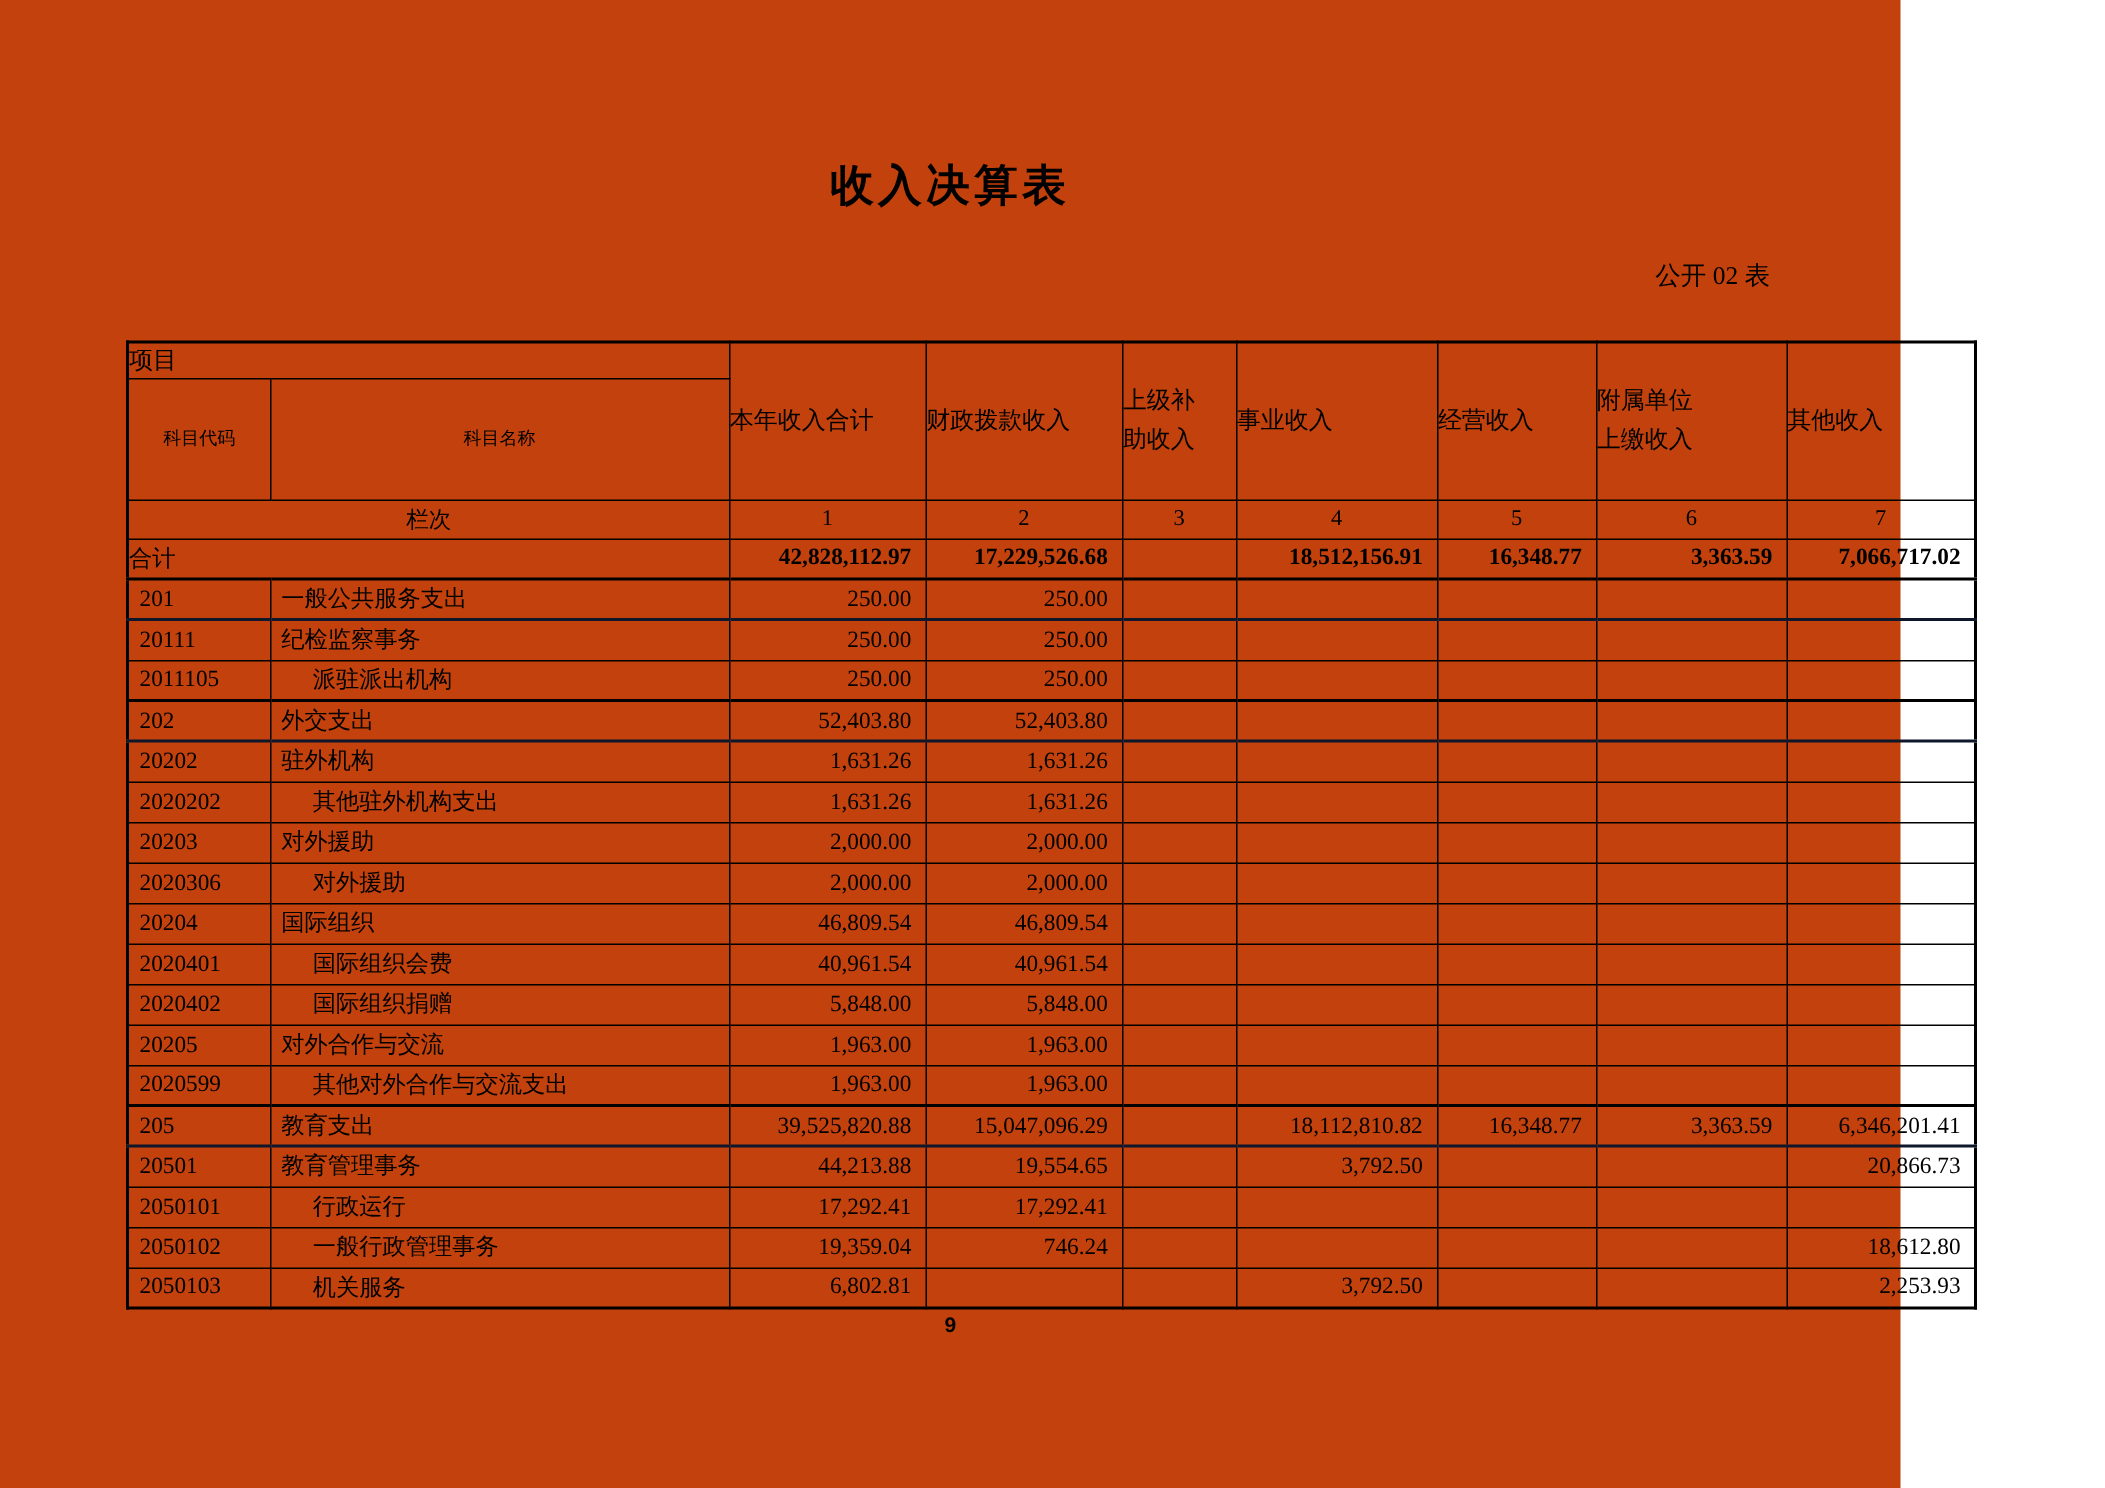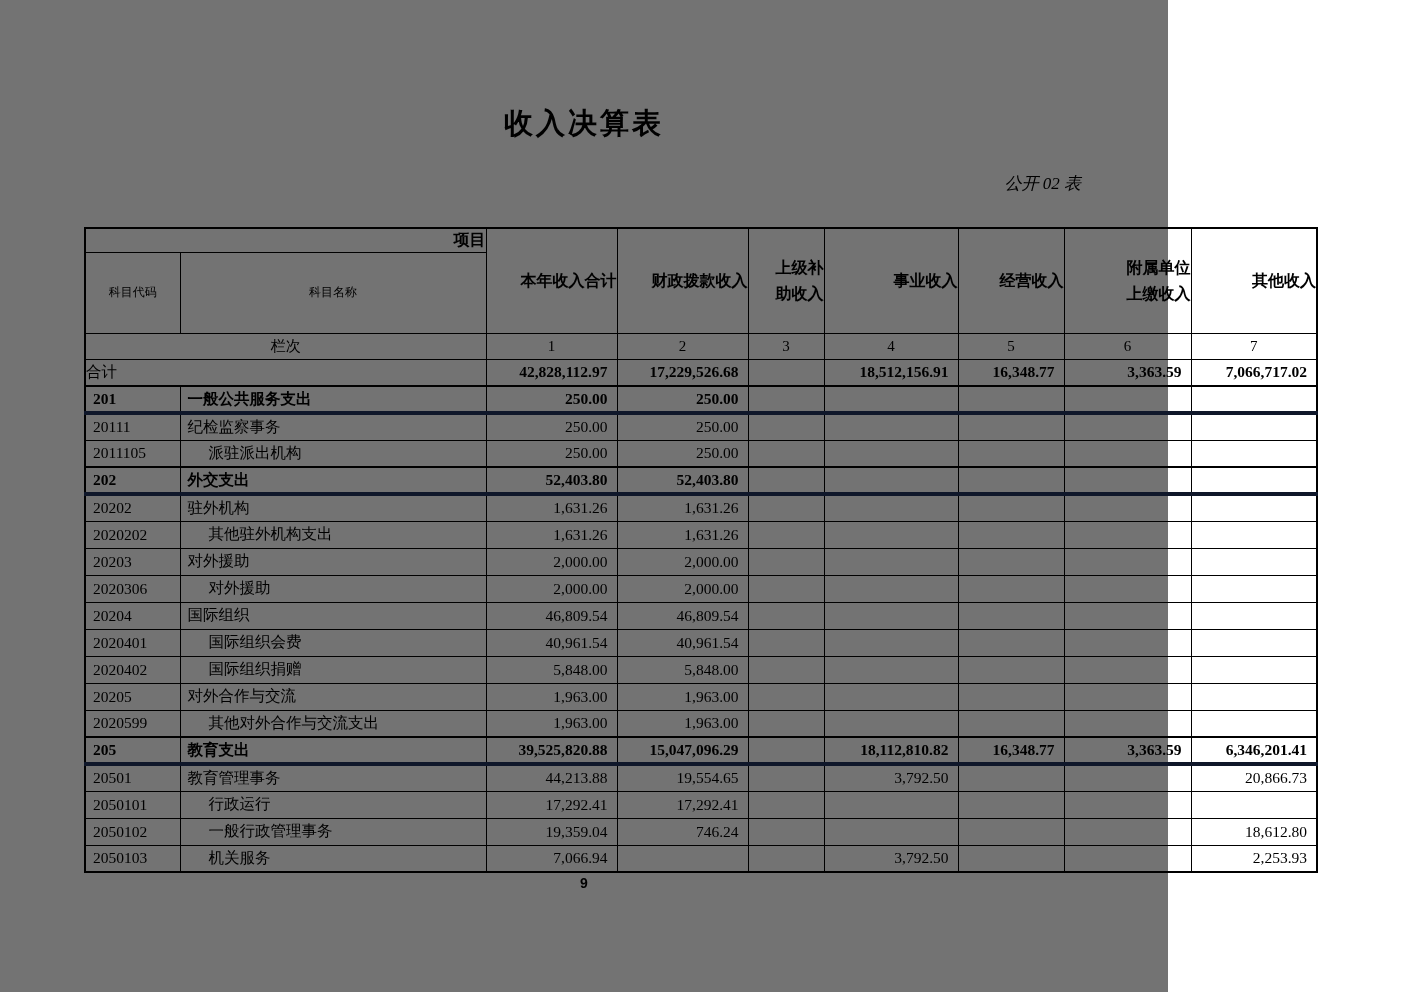--- a/index.html
+++ b/index.html
@@ -2,61 +2,61 @@
 <html><head>
 <meta charset="utf-8">
 <style>
   * { margin:0; padding:0; box-sizing:border-box; }
   html,body { background:#ffffff; }
   body {
     width:1403px; height:992px; position:relative;
     font-family:"Liberation Serif","DejaVu Serif",serif;
     color:#000;
   }
-  .page { position:relative; width:1168px; height:992px; background:#737373; }
+  .page { position:relative; width:1267px; height:992px; background:#c2410c; }
 
   .doc-title {
     position:absolute; top:104px; left:0; width:100%;
     text-align:center; font-size:29px; font-weight:bold; letter-spacing:3px;
   }
   .form-label {
-    position:absolute; top:172px; right:87px; font-size:17px;font-style:italic;
+    position:absolute; top:172px; right:87px; font-size:17px;
   }
   .meta-line {
     position:absolute; top:199px; left:88px; right:87px;
     display:flex; justify-content:space-between; font-size:17px;
   }
 
   table.budget {
     position:absolute; top:227px; left:84px;
     width:1232px; border-collapse:collapse; table-layout:fixed;
     border:2px solid #000;
   }
   table.budget th, table.budget td {
     border:1px solid #000;
     font-weight:normal;
     font-size:15.5px;
     overflow:hidden;
     vertical-align:middle;
   }
   
-  tr.hdr-top th { height:24px; text-align:right; font-size:16px;font-weight:bold; }
+  tr.hdr-top th { height:24px; text-align:left; font-size:16px; }
   tr.hdr-top th.money-hdr { white-space:pre-line; line-height:1.6; }
   tr.hdr-sub th { height:81px; text-align:center; font-size:12px; }
   tr.hdr-idx td { height:26px; text-align:center; font-size:15px; }
 
   
   tr.data-row td { height:27px; }
   td.code-cell { text-align:left; padding-left:7px; }
   td.name-cell { text-align:left; padding-left:7px; }
   td.name-cell.indent1 { padding-left:28px;margin-top:32px; }
   td.total-name { text-align:left; }
   td.val-cell { text-align:right; padding-right:9px; }
 
-  tr.bold-row td { font-weight:bold; border-top:2px solid #000; border-bottom:4px solid #0f172a; }
+  tr.bold-row td { font-weight:normal; border-top:2px solid #000; border-bottom:2px solid #0f172a; }
   tr.total-row td { font-weight:bold; }
   tr.total-row td.total-name { font-weight:normal; }
 
   .page-number {
     position:absolute; top:875px; left:0; width:100%;
     text-align:center; font-size:14px; font-weight:bold;
     font-family:"Liberation Sans","DejaVu Sans",sans-serif;
   }
 </style>
 </head>
@@ -302,21 +302,21 @@
           <td class="val-cell">746.24</td>
           <td class="val-cell"></td>
           <td class="val-cell"></td>
           <td class="val-cell"></td>
           <td class="val-cell"></td>
           <td class="val-cell">18,612.80</td>
         </tr>
         <tr class="data-row">
           <td class="code-cell">2050103</td>
           <td class="name-cell indent1">机关服务</td>
-          <td class="val-cell">7,066.94</td>
+          <td class="val-cell">6,802.81</td>
           <td class="val-cell"></td>
           <td class="val-cell"></td>
           <td class="val-cell">3,792.50</td>
           <td class="val-cell"></td>
           <td class="val-cell"></td>
           <td class="val-cell">2,253.93</td>
         </tr>
       </tbody>
   </table>
 

